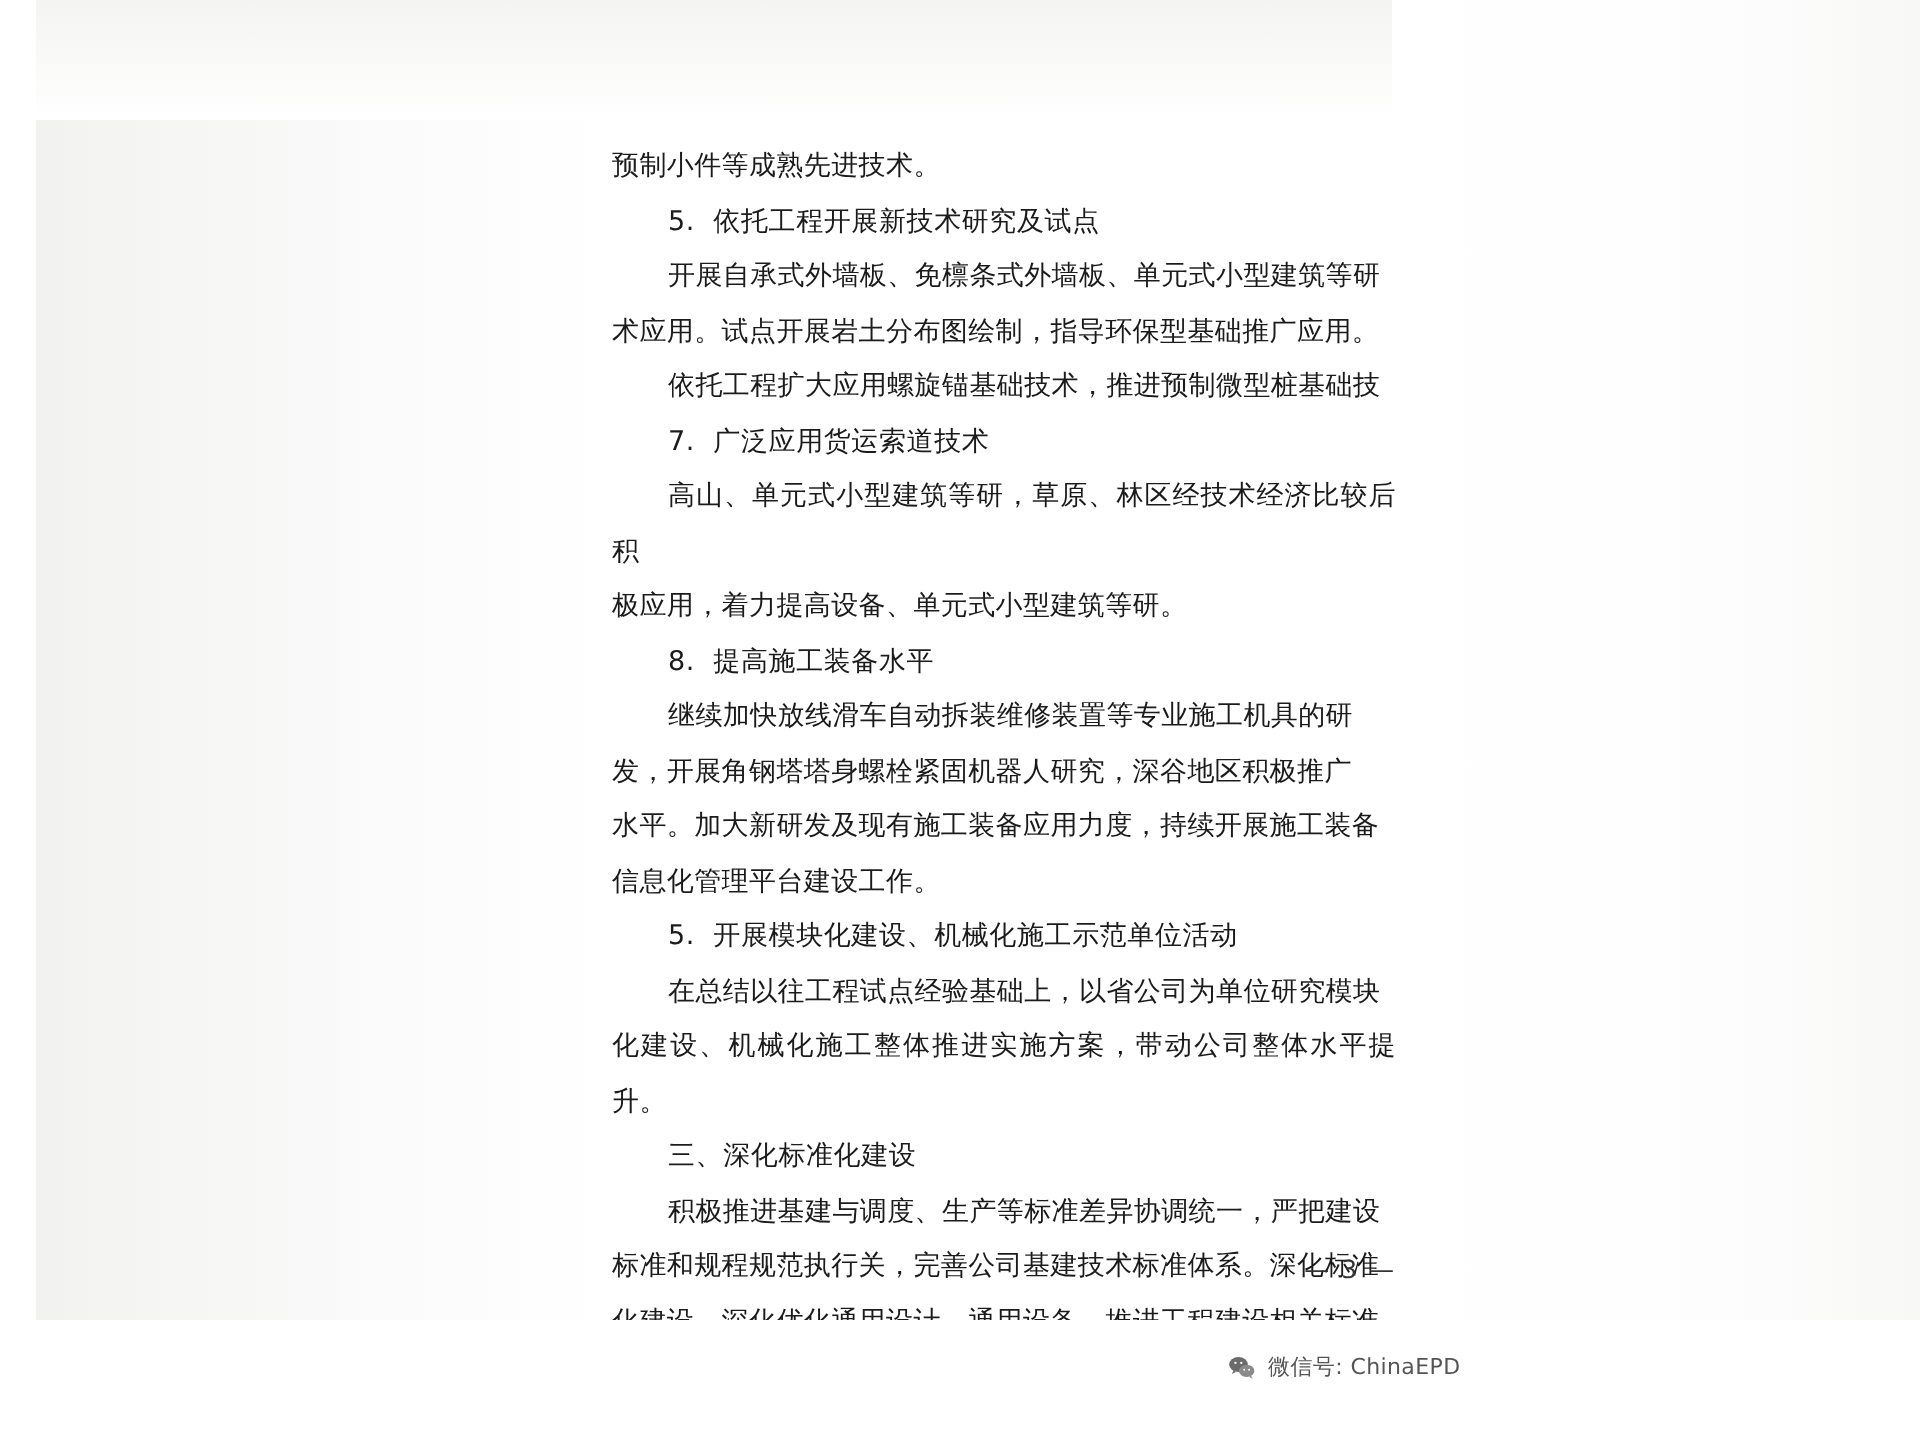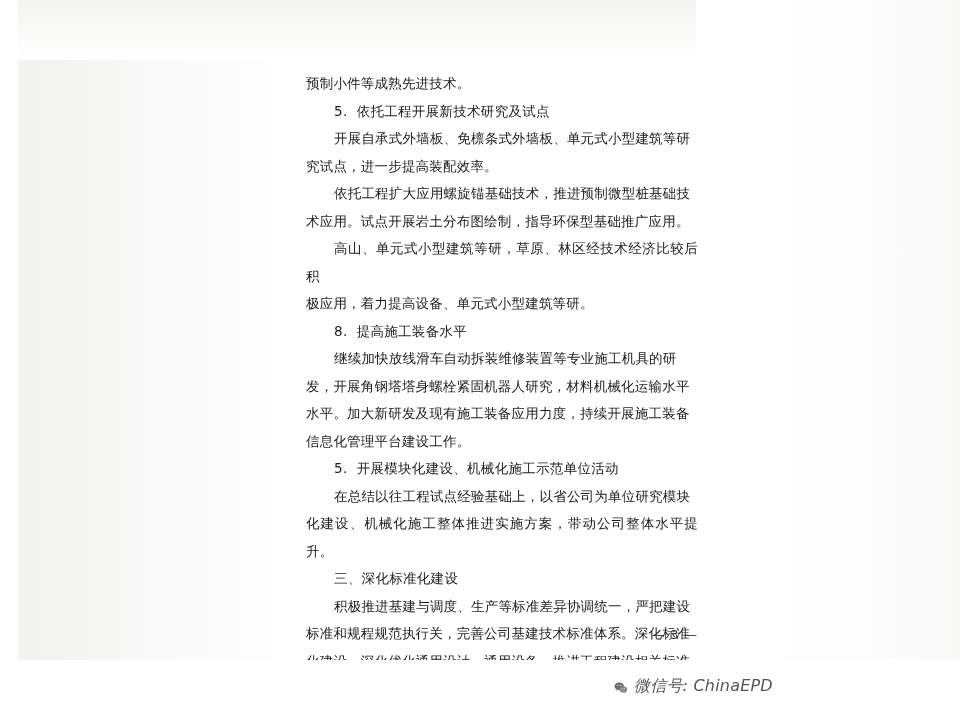--- a/index.html
+++ b/index.html
@@ -79,22 +79,21 @@
     background: #ffffff;
   }
   .wechat-tag {
     position: absolute;
     left: 596px;
     top: 676px;
     display: flex;
     align-items: center;
     gap: 6px;
     color: #555555;
-    font-size: 16px;
-    font-style: italic;
+    font-size: 11px;
   }
   .wechat-icon {
     width: 14px;
     height: 14px;
     display: inline-block;
     position: relative;
   }
   .wechat-label {
     letter-spacing: 0.2px;
     white-space: nowrap;
@@ -114,28 +113,28 @@
 
 <div class="page">
   <div class="scan-shade-left"></div>
   <div class="scan-shade-top"></div>
   <div class="edge-right"></div>
 
   <div class="doc-body">
     <div class="doc-line">预制小件等成熟先进技术。</div>
     <div class="doc-line heading indent-head">5.  依托工程开展新技术研究及试点</div>
     <div class="doc-line indent-1">开展自承式外墙板、免檩条式外墙板、单元式小型建筑等研</div>
-    <div class="doc-line">究试点，进一步提高装配效率。</div>
+    <div class="doc-line">术应用。试点开展岩土分布图绘制，指导环保型基础推广应用。</div>
     <div class="doc-line indent-1">依托工程扩大应用螺旋锚基础技术，推进预制微型桩基础技</div>
-    <div class="doc-line">术应用。试点开展岩土分布图绘制，指导环保型基础推广应用。</div>
+    <div class="doc-line heading indent-head">7.  广泛应用货运索道技术</div>
     <div class="doc-line indent-1">高山、单元式小型建筑等研，草原、林区经技术经济比较后积</div>
     <div class="doc-line">极应用，着力提高设备、单元式小型建筑等研。</div>
     <div class="doc-line heading indent-head">8.  提高施工装备水平</div>
     <div class="doc-line indent-1">继续加快放线滑车自动拆装维修装置等专业施工机具的研</div>
-    <div class="doc-line">发，开展角钢塔塔身螺栓紧固机器人研究，材料机械化运输水平</div>
+    <div class="doc-line">发，开展角钢塔塔身螺栓紧固机器人研究，深谷地区积极推广</div>
     <div class="doc-line">水平。加大新研发及现有施工装备应用力度，持续开展施工装备</div>
     <div class="doc-line">信息化管理平台建设工作。</div>
     <div class="doc-line heading indent-head">5.  开展模块化建设、机械化施工示范单位活动</div>
     <div class="doc-line indent-1">在总结以往工程试点经验基础上，以省公司为单位研究模块</div>
     <div class="doc-line">化建设、机械化施工整体推进实施方案，带动公司整体水平提升。</div>
     <div class="doc-line heading indent-head">三、深化标准化建设</div>
     <div class="doc-line indent-1">积极推进基建与调度、生产等标准差异协调统一，严把建设</div>
     <div class="doc-line">标准和规程规范执行关，完善公司基建技术标准体系。深化标准</div>
     <div class="doc-line">化建设，深化优化通用设计、通用设备，推进工程建设相关标准</div>
   </div>

